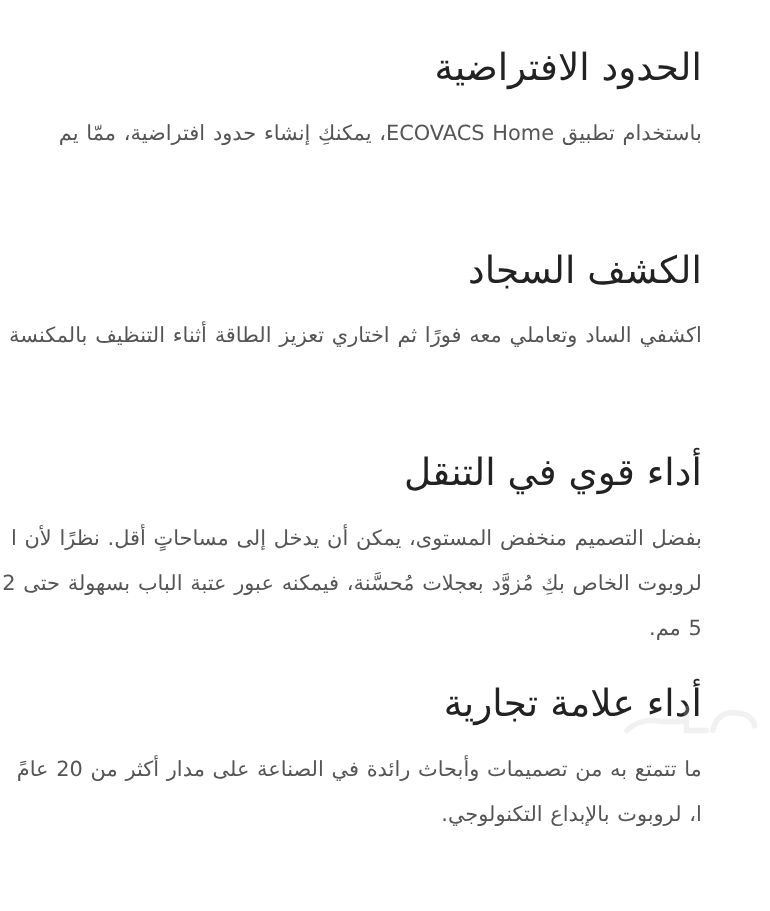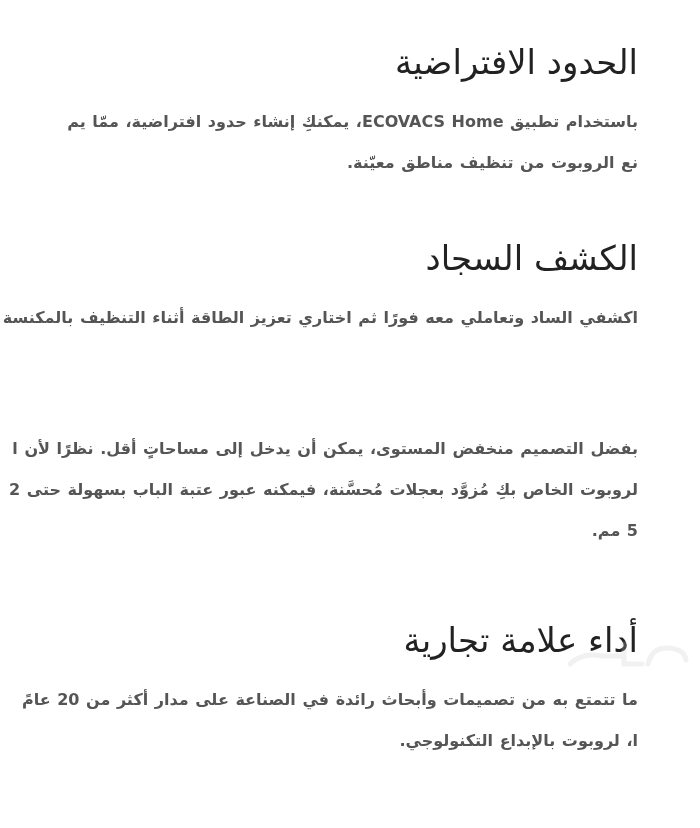--- a/index.html
+++ b/index.html
@@ -30,33 +30,32 @@
       font-size: 34px;
       font-weight: normal;
       color: #222222;
       line-height: 1.2;
       text-align: right;
       white-space: nowrap;
     }
     .body-text {
       margin: 0;
       margin-top: 18px;
-      font-size: 16px;
+      font-size: 19px;
       color: #555555;
       line-height: 41px;
       text-align: right;
       word-spacing: 1px;
-      font-weight: bold;
     }
     .body-text .line {
       display: block;
       white-space: nowrap;
     }
     #s1 { top: 42px; }
-    #s2 { top: 226px; margin-top: 12px; }
+    #s2 { top: 226px; }
     #s3 { top: 410px; }
     #s4 { top: 620px; }
 
     .watermark {
       position: absolute;
       right: 8px;
       bottom: 2px;
       width: 130px;
       height: 40px;
       opacity: 0.25;
@@ -64,32 +63,32 @@
   </style>
 </head>
 <body>
 
 <div class="page">
 
   <section class="section" id="s1">
     <h2 class="heading">الحدود الافتراضية</h2>
     <p class="body-text">
       <span class="line">باستخدام تطبيق ECOVACS Home، يمكنكِ إنشاء حدود افتراضية، ممّا يم</span>
-      <span class="line">نع الروبوت من تنظيف مناطق معيّنة.</span>
     </p>
   </section>
 
   <section class="section" id="s2">
     <h2 class="heading">الكشف السجاد</h2>
     <p class="body-text">
       <span class="line">اكشفي الساد وتعاملي معه فورًا ثم اختاري تعزيز الطاقة أثناء التنظيف بالمكنسة</span>
     </p>
   </section>
 
   <section class="section" id="s3">
+    <h2 class="heading">أداء قوي في التنقل</h2>
     <p class="body-text">
       <span class="line">بفضل التصميم منخفض المستوى، يمكن أن يدخل إلى مساحاتٍ أقل. نظرًا لأن ا</span>
       <span class="line">لروبوت الخاص بكِ مُزوَّد بعجلات مُحسَّنة، فيمكنه عبور عتبة الباب بسهولة حتى 2</span>
       <span class="line">5 مم.</span>
     </p>
   </section>
 
   <section class="section" id="s4">
     <h2 class="heading">أداء علامة تجارية</h2>
     <p class="body-text">

